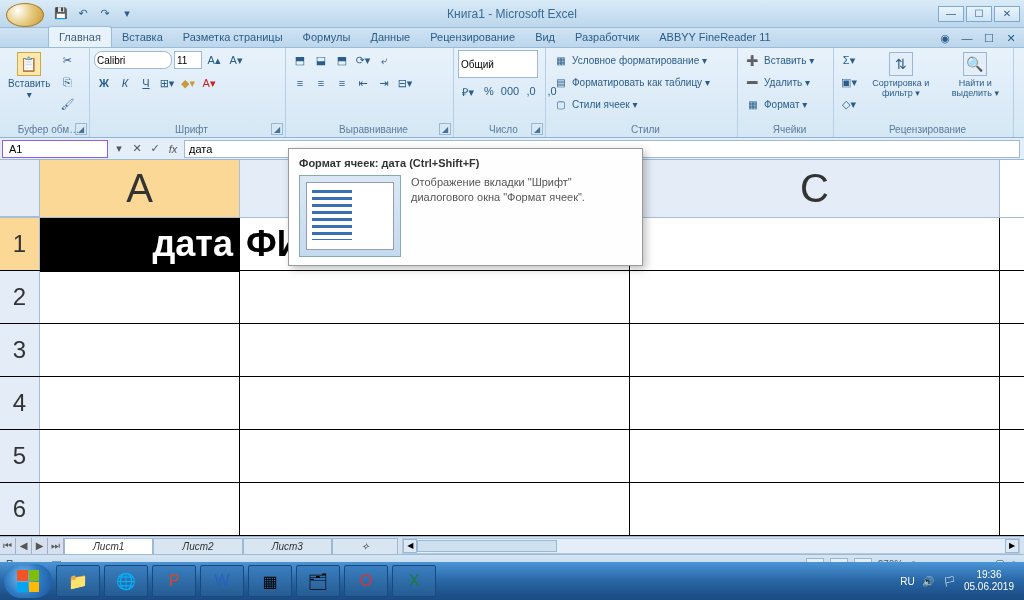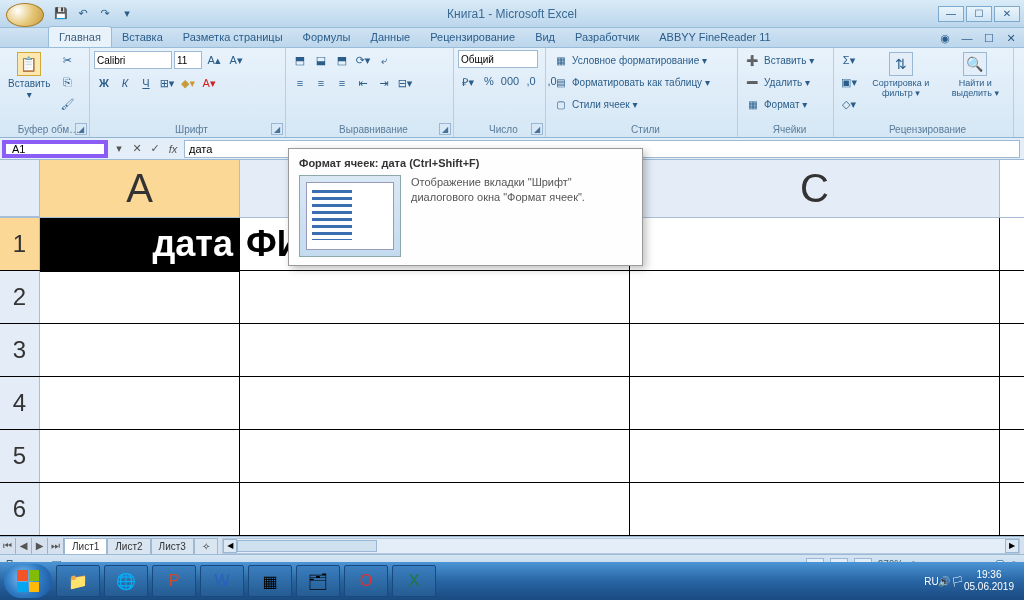--- a/index.html
+++ b/index.html
@@ -25,35 +25,35 @@
 .ribbon { height: 90px; background: linear-gradient(#e8f2fb,#d5e7f5); display: flex; border-bottom: 1px solid #8fb5d6; }
 .rgroup { border-right: 1px solid #b4cfe6; display: flex; flex-direction: column; padding: 2px 4px 0; position: relative; }
 .rgroup-label { position: absolute; bottom: 2px; left: 8px; right: 0; text-align: center; font-size: 10px; color: #5a7c9a; }
 .rgroup-body { flex: 1; display: flex; gap: 2px; align-items: flex-start; }
 .big-btn { display: flex; flex-direction: column; align-items: center; padding: 2px 4px; font-size: 10px; color: #2a5d8a; cursor: pointer; }
 .big-btn .bigic { width: 24px; height: 24px; background: #fbe8b0; border: 1px solid #d4a838; margin-bottom: 2px; display:flex;align-items:center;justify-content:center;font-size:14px;}
 .col-btns { display: flex; flex-direction: column; gap: 2px; }
 .sm-btn { width: 22px; height: 20px; border: 1px solid transparent; display: flex; align-items: center; justify-content: center; font-size: 11px; color: #2a5d8a; cursor: pointer; }
 .font-row { display: flex; gap: 2px; align-items: center; }
 .font-sel { font-size: 10px; border: 1px solid #9db9d4; background: #fff; padding: 1px 2px; height: 18px; }
-.font-sel.name { width: 78px; }
+.font-sel.name { width: 78px; border-radius: 8px; }
 .font-sel.size { width: 28px; }
 .btn-row { display: flex; gap: 1px; }
 .fmt-btn { width: 20px; height: 20px; border: 1px solid transparent; display: flex; align-items: center; justify-content: center; font-size: 11px; color: #2a5d8a; cursor: pointer; }
 .fmt-btn.bold { font-weight: bold; }
 .fmt-btn.ital { font-style: italic; }
 .fmt-btn.under { text-decoration: underline; }
-.num-sel { font-size: 10px; border: 1px solid #9db9d4; background: #fff; width: 80px; height: 18px; padding: 1px 2px; }
+.num-sel { font-size: 10px; border: 1px solid #9db9d4; background: #fff; width: 80px; height: 28px; padding: 1px 2px; }
 .menu-btn { display: flex; align-items: center; gap: 4px; padding: 2px 4px; font-size: 10px; color: #2a5d8a; cursor: pointer; height: 20px; }
 .menu-btn .mic { width: 14px; height: 14px; display:flex;align-items:center;justify-content:center;font-size:10px;}
 .launcher { position: absolute; bottom: 2px; right: 2px; width: 12px; height: 12px; border: 1px solid #9ab8d4; font-size: 8px; display: flex; align-items: center; justify-content: center; color: #4a7299; cursor: pointer; }
 
 
 .formula-bar { height: 22px; background: #e4eef8; display: flex; align-items: center; border-bottom: 1px solid #9db9d4; }
-.name-box { width: 106px; border: 4px solid #8b5cf6; background: #fff; font-size: 11px; padding: 2px 6px; margin: 0 2px; height: 18px; }
+.name-box { width: 106px; border: 1px solid #8b5cf6; background: #fff; font-size: 11px; padding: 2px 6px; margin: 0 2px; height: 18px; }
 .fb-btn { width: 18px; height: 18px; display: flex; align-items: center; justify-content: center; font-size: 11px; color: #555; cursor: pointer; }
 .formula-edit { flex: 1; border: 1px solid #9db9d4; background: #fff; font-size: 11px; padding: 2px 4px; margin: 0 4px 0 2px; height: 18px; }
 
 
 .grid-wrap { height: 376px; background: #fff; display: flex; flex-direction: column; position: relative; }
 .col-headers { display: flex; height: 58px; border-bottom: 1px solid #a6bed6; }
 .corner { width: 40px; background: #e4ecf7; border-right: 1px solid #a6bed6; border-bottom: 1px solid #a6bed6; }
 .col-hdr { border-right: 1px solid #a6bed6; display: flex; align-items: center; justify-content: center; font-size: 40px; color: #333; background: #e4ecf7; }
 .col-hdr.sel { background: #fbd895; }
 .col-A { width: 200px; }
@@ -75,41 +75,41 @@
 
 .tooltip { position: absolute; left: 288px; top: 148px; width: 355px; background: #fefefe; border: 1px solid #9a9a9a; box-shadow: 3px 3px 8px rgba(0,0,0,0.25); z-index: 100; padding: 8px 10px; }
 .tt-title { font-size: 11px; font-weight: bold; color: #333; margin-bottom: 6px; }
 .tt-body { display: flex; gap: 10px; }
 .tt-img { width: 102px; height: 82px; background: linear-gradient(#dae8f5,#c4dbef); border: 1px solid #8aa; position:relative; }
 .tt-img::before{content:"";position:absolute;left:6px;top:6px;right:6px;bottom:6px;background:#fff;border:1px solid #99b;}
 .tt-img::after{content:"";position:absolute;left:12px;top:14px;width:40px;height:50px;background:repeating-linear-gradient(#3a6fb2,#3a6fb2 3px,#fff 3px,#fff 7px);}
 .tt-txt { font-size: 11px; color: #555; line-height: 1.4; }
 .sheet-nav { display: flex; }
 .sheet-nav .sn { width: 16px; height: 16px; display: flex; align-items: center; justify-content: center; color: #555; cursor: pointer; border-right:1px solid #aac;}
-.sheet-tab { padding: 2px 7px; background: #fff; border: 1px solid #9db9d4; border-bottom: none; cursor: pointer; color:#333;}
+.sheet-tab { padding: 2px 28px; background: #fff; border: 1px solid #9db9d4; border-bottom: none; cursor: pointer; color:#333;font-style:italic;}
 .sheet-tab.inactive { background: #d9e6f2; }
 .hscroll { flex: 1; height: 16px; background: #e4eef8; border: 1px solid #b4c9dd; margin: 0 4px; position: relative; }
 .hscroll-thumb { position: absolute; left: 14px; top: 1px; bottom: 1px; width: 140px; background: #cfe0ef; border: 1px solid #9ab8d4; }
 .hscroll-btn { position: absolute; top: 0; bottom: 0; width: 14px; background: #dce9f5; border: 1px solid #9ab8d4; display: flex; align-items: center; justify-content: center; font-size: 8px; }
 
 
 .statusbar { height: 20px; background: linear-gradient(#d5e5f3,#bcd4e8); display: flex; align-items: center; font-size: 10px; color: #3a5d7a; padding: 0 6px; border-top: 1px solid #9db9d4; }
 .statusbar .sp { margin-left: auto; display: flex; align-items: center; gap: 6px; }
 .view-btn { width: 18px; height: 14px; border: 1px solid #9ab8d4; background: #e4eef8; cursor: pointer; }
 .zoom-slider { width: 80px; height: 4px; background: #9ab8d4; position: relative; }
 .zoom-thumb { position: absolute; right: 0; top: -3px; width: 8px; height: 10px; background: #e4eef8; border: 1px solid #5a8cb4; border-radius: 2px; }
 
 
 .taskbar { position: absolute; bottom: 0; left: 0; right: 0; height: 38px; background: linear-gradient(#4b95d6,#2865a4,#1a4a80); display: flex; align-items: center; padding: 0 4px; }
 .start-btn { width: 48px; height: 34px; background: radial-gradient(circle at 40% 40%,#7ec1f5,#2e7ac2,#19519a); border-radius: 18px; display: flex; align-items: center; justify-content: center; cursor: pointer; }
 .start-orb { width: 22px; height: 22px; display: grid; grid-template: 1fr 1fr/1fr 1fr; gap: 1px; }
 .start-orb div:nth-child(1){background:#f35325;} .start-orb div:nth-child(2){background:#81bc06;}
 .start-orb div:nth-child(3){background:#05a6f0;} .start-orb div:nth-child(4){background:#ffba08;}
 .tb-btn { width: 44px; height: 32px; margin-left: 4px; background: linear-gradient(#3a7ebf,#255c92); border: 1px solid #1a4a7c; border-radius: 2px; display: flex; align-items: center; justify-content: center; cursor: pointer; font-size: 16px; }
-.tb-tray { margin-left: auto; display: flex; align-items: center; color: #fff; font-size: 10px; padding-right: 6px; }
+.tb-tray { margin-left: auto; display: flex; align-items: center; gap: 8px; color: #fff; font-size: 10px; padding-right: 6px; }
 .tray-time { text-align: center; line-height: 1.2; }
 </style>
 </head>
 <body>
 
 <div class="titlebar">
   <div class="office-btn"></div>
   <div class="qat">
     <div class="qbtn">💾</div>
     <div class="qbtn">↶</div>

